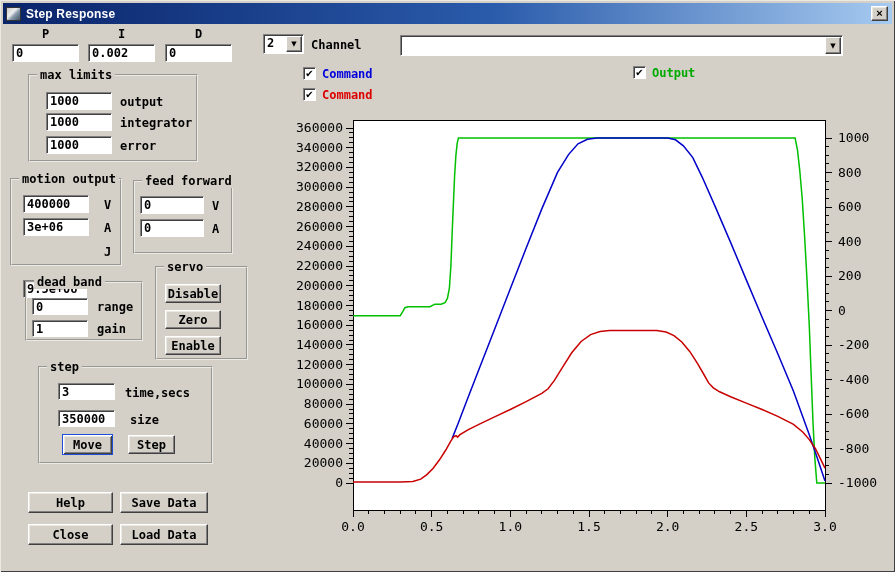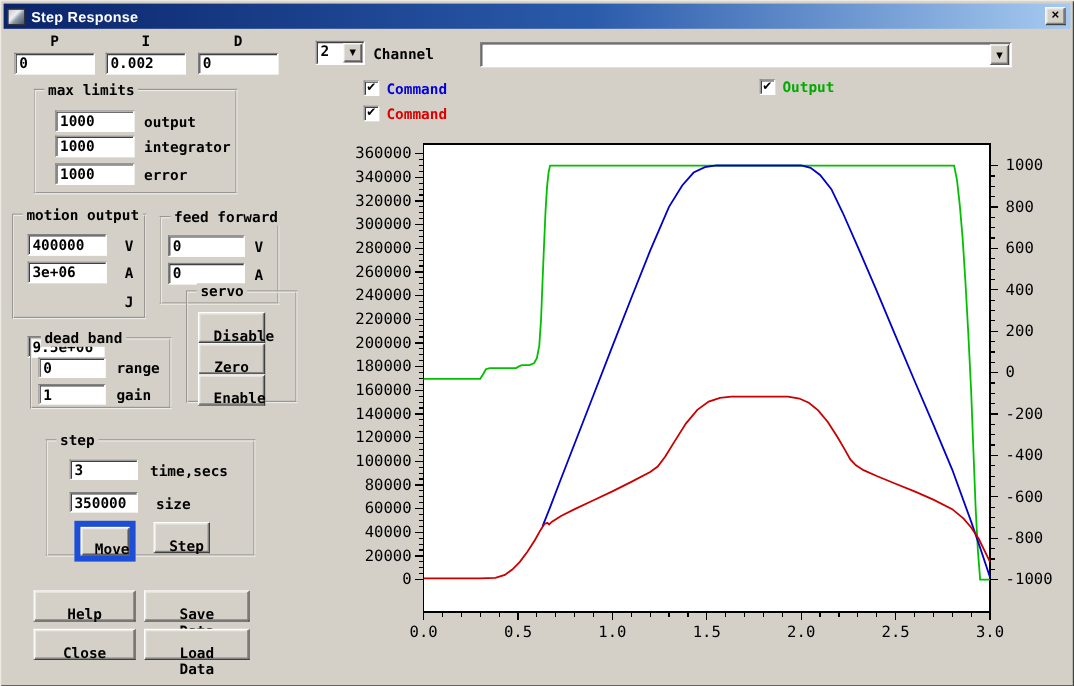--- a/index.html
+++ b/index.html
@@ -36,24 +36,24 @@
     border:1px solid; border-color:#808080 #ffffff #ffffff #808080;
     box-shadow: inset 1px 1px 0 #404040;
     font:bold 12px "DejaVu Sans Mono","Liberation Mono",monospace;
     padding:1px 3px; outline:none;
   }
   .btn {
     position:absolute; background:#d4d0c8; color:#000;
     border:1px solid; border-color:#ffffff #404040 #404040 #ffffff;
     box-shadow: inset -1px -1px 0 #808080, inset 1px 1px 0 #ece9e2;
     font:bold 12px "DejaVu Sans Mono","Liberation Mono",monospace;
-    text-align:center; cursor:default; padding:12px;
+    text-align:center; cursor:default; padding:0;
   }
   .btn-default {
-    border:5px solid #1d4ed8;
+    border:1px solid #1d4ed8;
     box-shadow: inset 1px 1px 0 #ffffff, inset -1px -1px 0 #404040, inset 2px 2px 0 #ece9e2, inset -2px -2px 0 #808080;
   }
   .group {
     position:absolute; border:2px groove #eceae4; background:transparent;
   }
   .group-title {
     position:absolute; top:-8px; left:7px; background:#d4d0c8; padding:0 3px;
     font:bold 12px "DejaVu Sans Mono","Liberation Mono",monospace; white-space:nowrap;text-align:center;
   }
   .cb {
@@ -137,21 +137,21 @@
   </div>
 
   <div class="group" style="left:133px;top:180px;width:100px;height:74px;">
     <div class="group-title">feed forward</div>
     <input class="tb" style="left: 5px; top: 14px; width: 64px; height: 18px;" value="0">
     <div class="lbl" style="left:77px;top:17px;">V</div>
     <input class="tb" style="left: 5px; top: 37px; width: 64px; height: 18px;" value="0">
     <div class="lbl" style="left:77px;top:40px;">A</div>
   </div>
 
-  <div class="group" style="left:155px;top:242px;width:93px;height:94px;">
+  <div class="group" style="left:155px;top:266px;width:93px;height:94px;">
     <div class="group-title">servo</div>
     <button class="btn" style="left:8px;top:16px;width:56px;height:19px;">Disable</button>
     <button class="btn" style="left:8px;top:42px;width:56px;height:19px;">Zero</button>
     <button class="btn" style="left:8px;top:68px;width:56px;height:19px;">Enable</button>
   </div>
 
   <div class="group" style="left:25px;top:281px;width:118px;height:60px;">
     <div class="group-title">dead band</div>
     <input class="tb" style="left: 5px; top: 15px; width: 56px; height: 17px;" value="0">
     <div class="lbl" style="left:70px;top:17px;">range</div>

